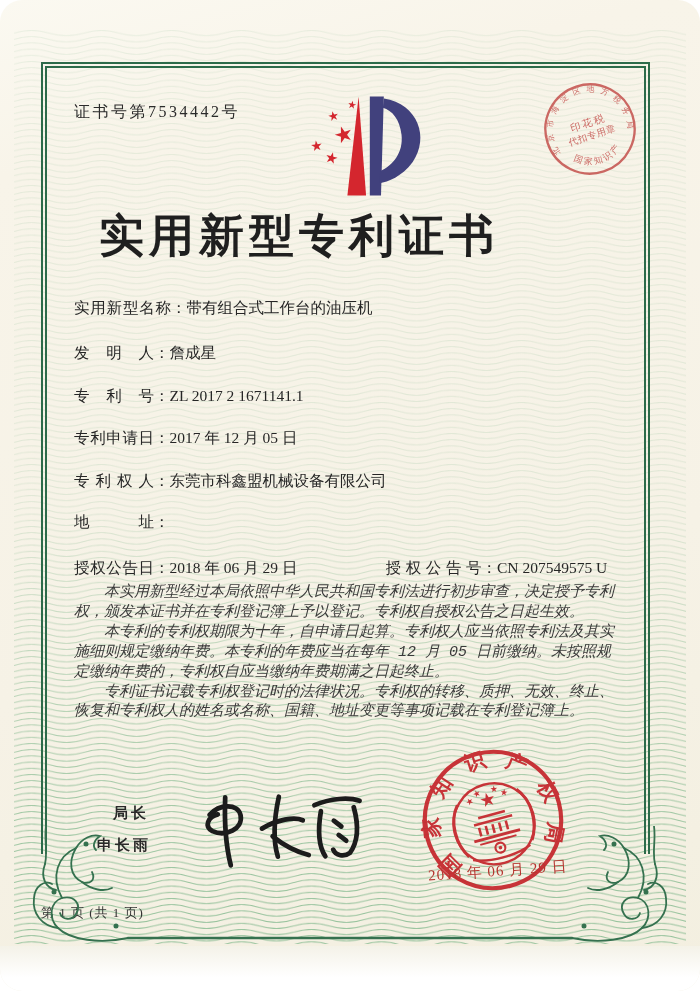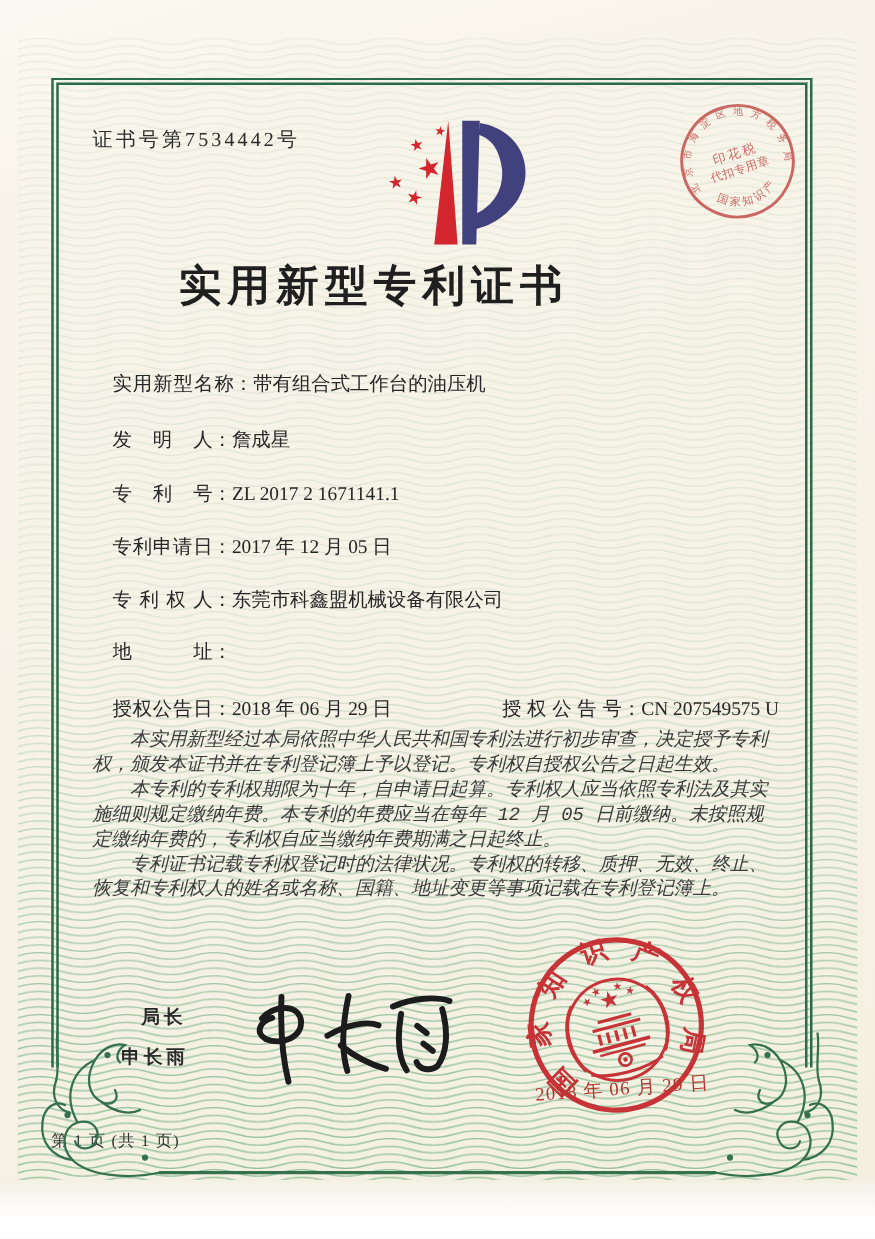--- a/index.html
+++ b/index.html
@@ -1,33 +1,33 @@
 <!DOCTYPE html>
 <html lang="zh"><head>
 <meta charset="utf-8">
 <style>
   html,body{margin:0;padding:0;}
   body{width:700px;height:991px;background:#ffffff;}
   .page{
     position:relative;width:700px;height:991px;overflow:hidden;
     background:linear-gradient(165deg,#fbf9f1 0%,#f8f4e9 15%,#f6f2e6 60%,#f3efe0 100%);
-    font-family:"Liberation Serif","DejaVu Serif",serif;color:#262626;
+    font-family:"Liberation Serif","DejaVu Serif",serif;color:#262626;border-radius:22px;
   }
   .edge-bottom{position:absolute;left:0;right:0;top:946px;bottom:0;
     background:linear-gradient(#f4f2e8,#ffffff 70%);}
   .guilloche{position:absolute;left:14px;top:30px;width:672px;height:914px;}
   .frame{position:absolute;left:41px;top:62px;width:609px;height:792px;
     border-top:6px double #2c6b4a;border-left:6px double #2c6b4a;border-right:6px double #2c6b4a;
     box-sizing:border-box;}
   .cert-no{position:absolute;left:74px;top:102px;font-size:16px;letter-spacing:2.5px;color:#2b2b2b;}
   .logo{position:absolute;left:297px;top:88px;width:140px;height:118px;}
   .tax-stamp{position:absolute;left:541px;top:80px;width:98px;height:98px;opacity:0.85;}
   .title{position:absolute;left:41px;top:206px;width:516px;text-align:center;
-    font-size:34px;font-weight:600;letter-spacing:5px;color:#1f1f1f;}
-  .frow{position:absolute;left:90px;display:flex;align-items:flex-start;font-size:15.5px;line-height:25px;}
+    font-size:45px;font-weight:600;letter-spacing:5px;color:#1f1f1f;}
+  .frow{position:absolute;left:74px;display:flex;align-items:flex-start;font-size:15.5px;line-height:25px;}
   .lbl{display:inline-block;text-align:justify;text-align-last:justify;text-justify:inter-character;
     flex:none;white-space:nowrap;overflow:hidden;}
   .lbl.w6{width:97px;} .lbl.w5{width:80px;}
   .sep{flex:none;}
   .val{display:inline-block;}
   .val.addr{width:418px;}
   .paras{position:absolute;left:74px;top:583px;width:546px;font-size:15px;line-height:19.9px;
     font-style:italic;color:#3a3a3a;}
   .paras p{margin:0;text-indent:2em;font-family:Liberation Mono, monospace;}
   .sig-label{position:absolute;left:97px;font-size:15px;font-weight:600;color:#2a2a2a;

